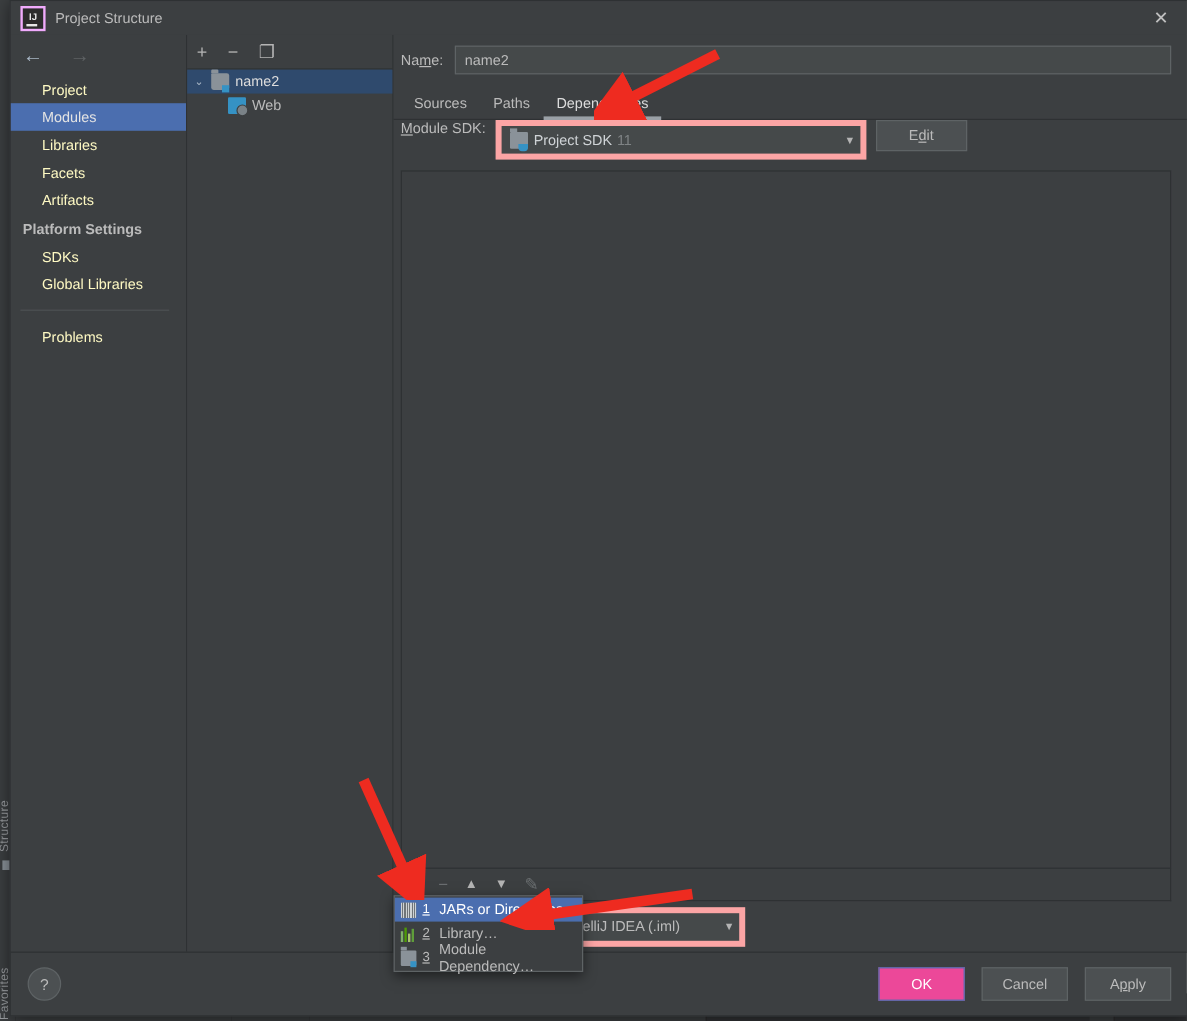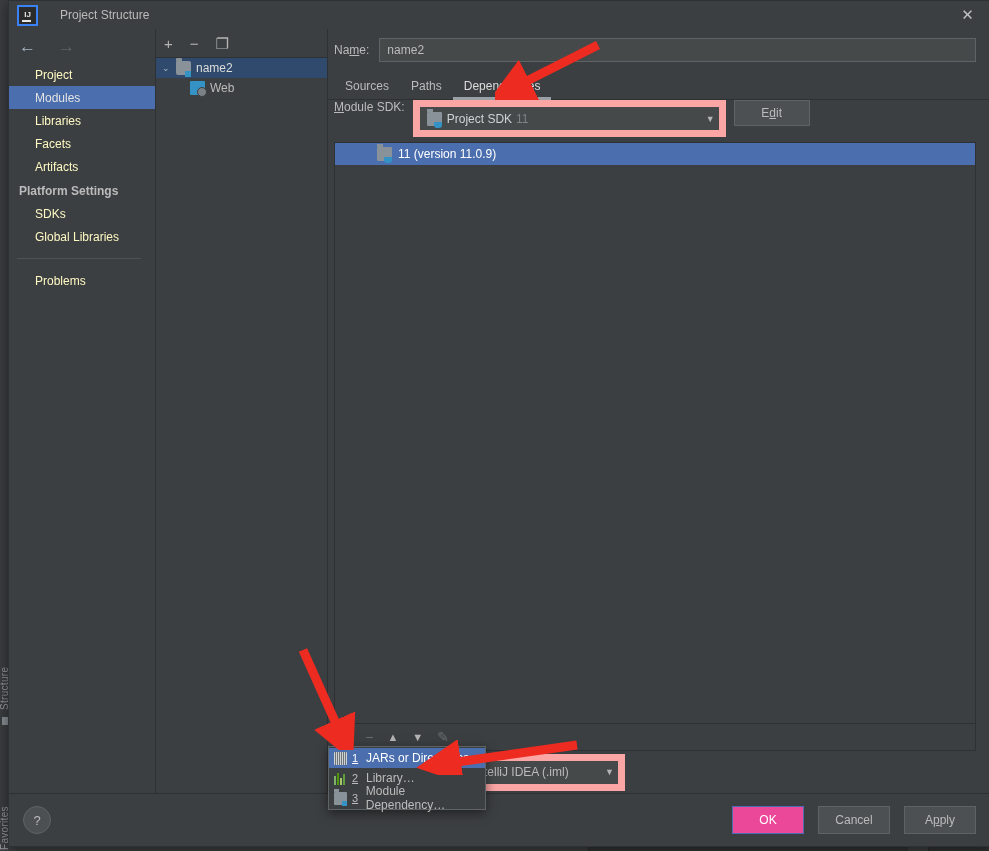--- a/index.html
+++ b/index.html
@@ -34,21 +34,21 @@
   .ide-orange{position:absolute;right:7px;top:28px;width:9px;height:9px;border-radius:50%;background:#e8744a;}
 
   
   #dialog{
     position:absolute;left:8px;top:0;width:981px;height:845px;
     background:#3c3f41;border:1px solid #2e3133;
     box-shadow:0 2px 14px rgba(0,0,0,.55);
     display:flex;flex-direction:column;
   }
   .titlebar{height:28px;flex:0 0 28px;background:#3c3f41;display:flex;align-items:center;padding:0 0 0 8px;position:relative;}
-  .app-icon{width:17px;height:17px;border:2px solid #3b82f6;background:#2b2b2b;margin-right:22px;
+  .app-icon{width:17px;height:17px;border:2px solid #f0abfc;background:#2b2b2b;margin-right:8px;
       display:flex;align-items:center;justify-content:center;color:#e6e6e6;font-size:8px;font-weight:bold;
       font-family:"Liberation Sans",sans-serif;line-height:1;position:relative;}
   .app-icon:after{content:"";position:absolute;left:3px;bottom:2px;width:9px;height:2px;background:#e6e6e6;}
   .title-text{color:#bbbbbb;font-size:12px;}
   .close-btn{position:absolute;right:0;top:0;width:45px;height:28px;display:flex;align-items:center;justify-content:center;color:#c0c0c0;font-size:15px;cursor:pointer;}
 
   .dlg-body{flex:1;display:flex;min-height:0;}
   
   .sidebar{width:146px;flex:0 0 146px;background:#3c3f41;border-right:1px solid #2e3133;}
   .nav-row{height:34px;display:flex;align-items:center;padding-left:10px;gap:22px;}
@@ -80,21 +80,21 @@
   .lbl{color:#bbbbbb;font-size:12px;white-space:nowrap;}
   .mn{text-decoration:underline;}
   .txtfield{flex:1;height:22px;background:#45494a;border:1px solid #5e6365;color:#bbbbbb;font-size:12px;
       padding:0 7px;display:flex;align-items:center;}
   .tabs{height:28px;display:flex;align-items:flex-end;padding-left:6px;border-bottom:1px solid #2e3133;position:relative;}
   .tab{padding:0 11px;height:26px;display:flex;align-items:center;color:#bbbbbb;font-size:12px;cursor:pointer;position:relative;}
   .tab.active{color:#dcdcdc;}
   .tab.active:after{content:"";position:absolute;left:0;right:0;bottom:-1px;height:3px;background:#9aa0a6;}
 
   .sdk-row{height:42px;display:flex;gap:8px;padding:0 14px 0 6px;}
-  .combo{height:23px;background:#45494a;border:7px solid #fca5a5;display:flex;align-items:center;
+  .combo{height:23px;background:#45494a;border:5px solid #fca5a5;display:flex;align-items:center;
       padding:0 4px 0 7px;color:#bbbbbb;font-size:12px;cursor:pointer;}
   .combo .caret{margin-left:auto;color:#b4b4b4;font-size:9px;padding-left:8px;}
   .btn{height:24px;min-width:70px;background:#4c5052;border:1px solid #5e6365;color:#bbbbbb;font-size:12px;
       display:flex;align-items:center;justify-content:center;cursor:pointer;}
   .btn.primary{background:#ec4899;border-color:#4b6eaf;color:#ffffff;}
   .sdk-dim{color:#7f8385;margin-left:4px;}
 
   
   .table-wrap{margin:0 14px 0 6px;border:1px solid #2e3133;flex:1;display:flex;flex-direction:column;min-height:0;background:#3c3f41;}
   .thead{height:22px;display:flex;background:#3c3f41;border-bottom:1px solid #2e3133;}
@@ -258,26 +258,20 @@
         </div>
         <div class="btn" style="width:74px;">
             <span>E</span>
             <span class="mn">d</span>
             <span>it</span>
           </div>
       </div>
 
       <div class="table-wrap">
         <div class="tbody">
-          <div class="trow selected">
-            <span class="ic ic-sdk">
-                <i class="cup"></i>
-              </span>
-            <span>11 (version 11.0.9)</span>
-          </div>
         </div>
       </div>
 
       <div class="dep-toolbar">
         <span class="dt-ic">+</span>
         <span class="dt-ic dim">−</span>
         <span class="dt-ic" style="font-size:11px;">▲</span>
         <span class="dt-ic" style="font-size:11px;">▼</span>
         <span class="dt-ic dim">✎</span>
       </div>

